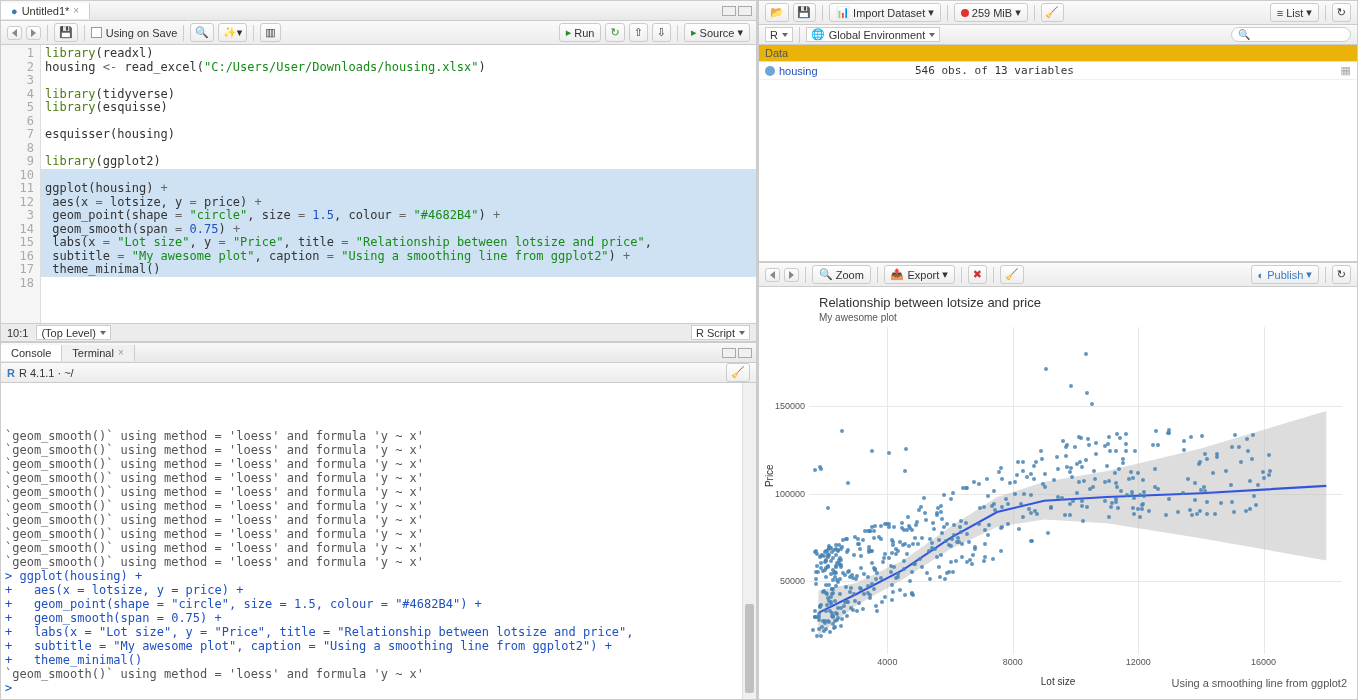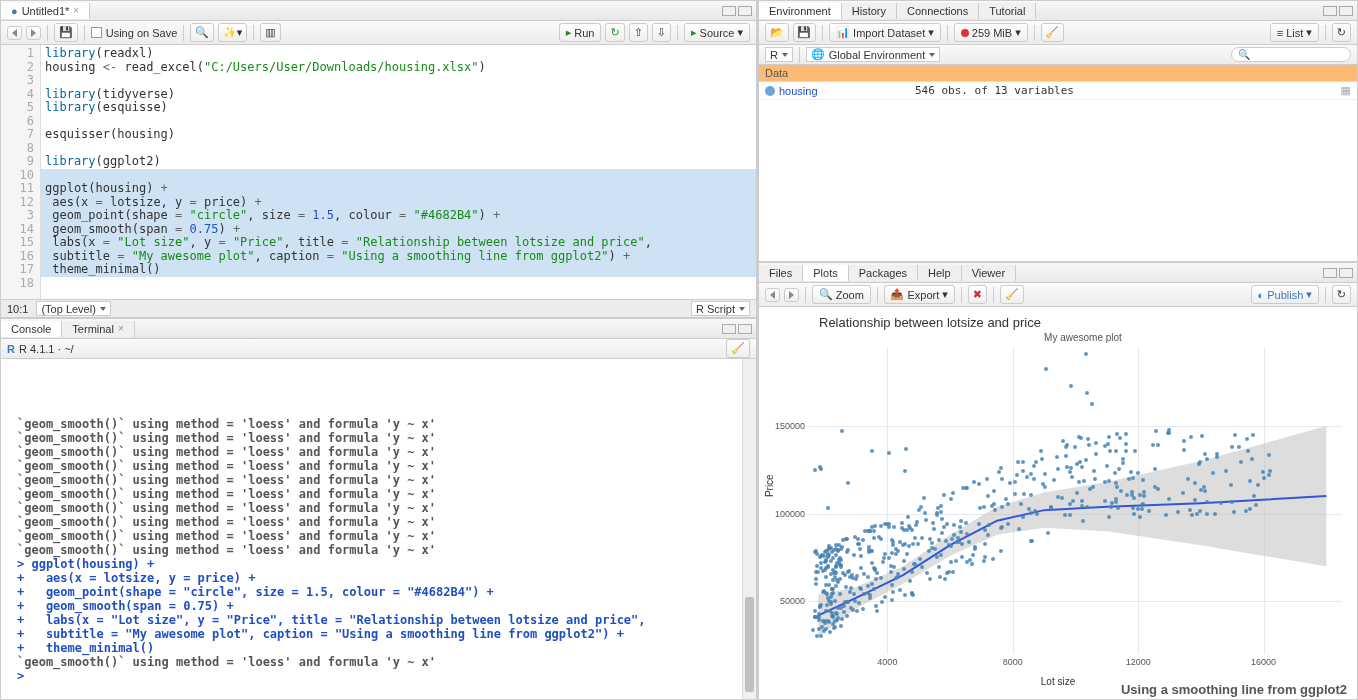--- a/index.html
+++ b/index.html
@@ -21,37 +21,37 @@
 .tsep{width:1px;height:16px;background:#ccc;margin:0 2px;}
 .editor{flex:1;display:flex;font-family:"Lucida Console",Monaco,monospace;font-size:12px;overflow:hidden;position:relative;}
 .gutter{width:40px;background:#f5f5f5;border-right:1px solid #ddd;text-align:right;padding:2px 6px 2px 2px;color:#aaa;line-height:13.5px;}
 .codewrap{flex:1;overflow:auto;position:relative;}
 .code{padding:2px 4px;line-height:13.5px;white-space:pre;}
 .hl{position:absolute;left:0;right:0;background:#cfe2f3;z-index:0;}
 .code-line{position:relative;z-index:1;}
 .str{color:#178a17;}
 .num{color:#2050c0;}
 .op{color:#666;}
-.fn{color:#0369a1;}
+.fn{color:#4d7c0f;}
 .statusbar{display:flex;align-items:center;background:#ececec;border-top:1px solid #ccc;height:18px;padding:0 6px;font-size:11px;}
 .dropdown{border:1px solid #ccc;padding:0 4px;background:#fff;font-size:11px;height:15px;display:flex;align-items:center;gap:4px;}
-.console-body{flex:1;font-family:"Lucida Console",Monaco,monospace;font-size:12px;padding:16px;overflow:auto;line-height:14px;white-space:pre;position:relative;font-weight:bold;}
+.console-body{flex:1;font-family:"Lucida Console",Monaco,monospace;font-size:12px;padding:4px;overflow:auto;line-height:14px;white-space:pre;position:relative;}
 .msg{color:#555;}
 .cmd{color:#2050c0;}
 .scrollbar{position:absolute;right:0;top:0;bottom:0;width:14px;background:#f0f0f0;border-left:1px solid #ddd;}
 .thumb{position:absolute;left:2px;right:2px;background:#c0c0c0;border-radius:2px;}
 .env-table{flex:1;background:#fff;font-size:11px;}
-.env-header{background:#fdba74;padding:2px 6px;border-bottom:1px solid #ddd;color:#555;}
+.env-header{background:#eab308;padding:2px 6px;border-bottom:1px solid #ddd;color:#555;}
 .env-row{display:flex;padding:2px 6px;border-bottom:1px solid #f0f0f0;}
 .env-name{width:150px;color:#2050c0;display:flex;align-items:center;gap:4px;}
 .env-val{flex:1;color:#333;font-family:"Lucida Console",Monaco,monospace;}
 .plot-area{flex:1;background:#fff;position:relative;padding:8px 10px 4px 10px;overflow:hidden;}
 .plot-title{font-size:13px;color:#333;margin-left:50px;}
-.plot-sub{font-size:10px;color:#555;margin-left:50px;margin-top:2px;text-align:center;}
-.plot-caption{position:absolute;bottom:2px;right:10px;font-size:13px;color:#555;font-weight:bold;}
+.plot-sub{font-size:10px;color:#555;margin-left:50px;margin-top:2px;}
+.plot-caption{position:absolute;bottom:10px;right:10px;font-size:11px;color:#555;}
 .chart{position:absolute;left:50px;top:40px;right:15px;bottom:45px;}
 .axis-label-y{position:absolute;left:10px;top:50%;transform:rotate(-90deg) translateX(50%);transform-origin:left;font-size:10px;color:#333;}
 .axis-label-x{position:absolute;bottom:12px;left:50%;transform:translateX(-50%);font-size:10px;color:#333;}
 .tick-y{position:absolute;right:100%;font-size:9px;color:#555;padding-right:4px;transform:translateY(-50%);}
 .tick-x{position:absolute;top:100%;font-size:9px;color:#555;transform:translateX(-50%);padding-top:3px;}
 .gridv{position:absolute;top:0;bottom:0;width:1px;background:#e8e8e8;}
 .gridh{position:absolute;left:0;right:0;height:1px;background:#e8e8e8;}
 .pt{position:absolute;width:4px;height:4px;border-radius:50%;background:#4682B4;opacity:0.85;transform:translate(-50%,50%);}
 svg.curve{position:absolute;left:0;top:0;width:100%;height:100%;overflow:visible;}
 input.search{border:1px solid #ccc;border-radius:8px;padding:1px 6px;font-size:10px;width:120px;}
@@ -175,39 +175,20 @@
         <div class="scrollbar">
           <div class="thumb" style="top:70%;height:28%;"></div>
         </div>
       <div class="msg">`geom_smooth()` using method = 'loess' and formula 'y ~ x'</div><div class="msg">`geom_smooth()` using method = 'loess' and formula 'y ~ x'</div><div class="msg">`geom_smooth()` using method = 'loess' and formula 'y ~ x'</div><div class="msg">`geom_smooth()` using method = 'loess' and formula 'y ~ x'</div><div class="msg">`geom_smooth()` using method = 'loess' and formula 'y ~ x'</div><div class="msg">`geom_smooth()` using method = 'loess' and formula 'y ~ x'</div><div class="msg">`geom_smooth()` using method = 'loess' and formula 'y ~ x'</div><div class="msg">`geom_smooth()` using method = 'loess' and formula 'y ~ x'</div><div class="msg">`geom_smooth()` using method = 'loess' and formula 'y ~ x'</div><div class="msg">`geom_smooth()` using method = 'loess' and formula 'y ~ x'</div><div class="cmd">&gt; ggplot(housing) +</div><div class="cmd">+   aes(x = lotsize, y = price) +</div><div class="cmd">+   geom_point(shape = "circle", size = 1.5, colour = "#4682B4") +</div><div class="cmd">+   geom_smooth(span = 0.75) +</div><div class="cmd">+   labs(x = "Lot size", y = "Price", title = "Relationship between lotsize and price",</div><div class="cmd">+   subtitle = "My awesome plot", caption = "Using a smoothing line from ggplot2") +</div><div class="cmd">+   theme_minimal()</div><div class="msg">`geom_smooth()` using method = 'loess' and formula 'y ~ x'</div><div class="cmd">&gt; </div></div>
     </div>
   </div>
 
   <div class="right-col">
 
     <div class="pane" style="height:262px;">
-      <div class="tabbar">
-        <div class="tab active">
-            <span>Environment</span>
-          </div>
-        <div class="tab">
-            <span>History</span>
-          </div>
-        <div class="tab">
-            <span>Connections</span>
-          </div>
-        <div class="tab">
-            <span>Tutorial</span>
-          </div>
-        <div class="spacer"></div>
-        <div class="winbtns">
-          <div class="winbtn"></div>
-          <div class="winbtn"></div>
-        </div>
-      </div>
       <div class="toolbar">
         <span class="tbtn icon">📂</span>
         <span class="tbtn icon">💾</span>
         <span class="tsep"></span>
         <span class="tbtn">📊 <span>Import Dataset</span> ▾</span>
         <span class="tsep"></span>
         <span class="tbtn"><span style="width:8px;height:8px;border-radius:50%;background:#d33;display:inline-block;"></span> <span>259 MiB</span> ▾</span>
         <span class="tsep"></span>
         <span class="tbtn icon">🧹</span>
         <div class="spacer"></div>
@@ -234,42 +215,20 @@
                 <span>housing</span>
               </div>
               <div class="env-val">546 obs. of 13 variables</div>
               <span style="color:#aaa;">▦</span>
             </div>
           </div>
       </div>
     </div>
 
     <div class="pane" style="flex:1;">
-      <div class="tabbar">
-        <div class="tab">
-            <span>Files</span>
-          </div>
-        <div class="tab active">
-            <span>Plots</span>
-          </div>
-        <div class="tab">
-            <span>Packages</span>
-          </div>
-        <div class="tab">
-            <span>Help</span>
-          </div>
-        <div class="tab">
-            <span>Viewer</span>
-          </div>
-        <div class="spacer"></div>
-        <div class="winbtns">
-          <div class="winbtn"></div>
-          <div class="winbtn"></div>
-        </div>
-      </div>
       <div class="toolbar">
         <span class="tbtn icon">
             <span class="arrow left"></span>
           </span>
         <span class="tbtn icon">
             <span class="arrow right"></span>
           </span>
         <span class="tsep"></span>
         <span class="tbtn">🔍 <span>Zoom</span></span>
         <span class="tsep"></span>

